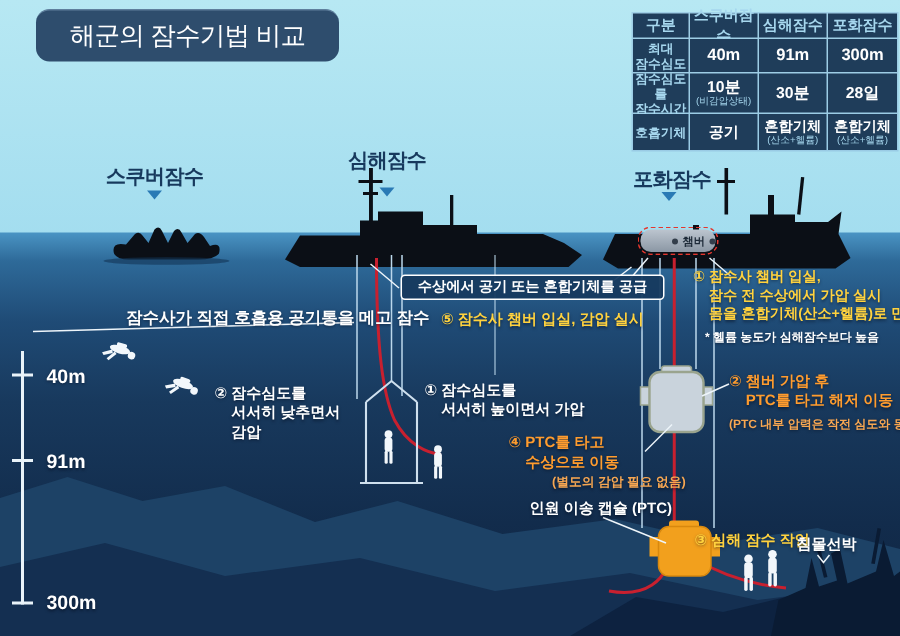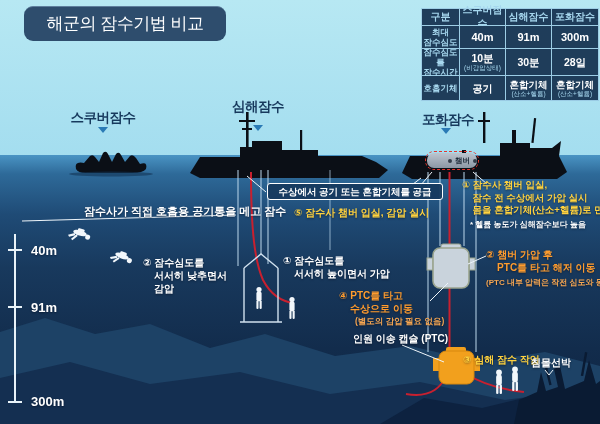--- a/index.html
+++ b/index.html
@@ -236,21 +236,21 @@
     잠수 전 수상에서 가압 실시
     몸을 혼합기체(산소+헬륨)로 만듦</div>
   <div class="abs t-white" style="left:470px;top:219px;font-size:8px">* 헬륨 농도가 심해잠수보다 높음</div>
 
   <div class="abs t-orange" style="left:486px;top:249px;font-size:10px;line-height:12.5px">② 챔버 가압 후
     PTC를 타고 해저 이동</div>
   <div class="abs t-orange" style="left:486px;top:277px;font-size:8px;color:#f7a752">(PTC 내부 압력은 작전 심도와 동일)</div>
 
   <div class="abs t-orange" style="left:339px;top:289px;font-size:10px;line-height:13px">④ PTC를 타고
     수상으로 이동</div>
-  <div class="abs t-orange" style="left:355px;top:316px;font-size:8.5px;color:#f7a752">(별도의 감압 필요 없음)</div>
+  <div class="abs t-orange" style="left:368px;top:316px;font-size:8.5px;color:#f7a752">(별도의 감압 필요 없음)</div>
 
   <div class="abs t-white" style="left:353px;top:332px;font-size:10px">인원 이송 캡슐 (PTC)</div>
   <div class="abs t-yellow" style="left:463px;top:353px;font-size:10px">③ 심해 잠수 작업</div>
   <div class="abs t-white" style="left:531px;top:356px;font-size:10px">침몰선박</div>
 
   <div class="abs scale-line" style="left:14px;top:234px;width:2px;height:169px"></div>
   <div class="abs scale-line" style="left:8px;top:249px;width:14px;height:2px"></div>
   <div class="abs scale-line" style="left:8px;top:306px;width:14px;height:2px"></div>
   <div class="abs scale-line" style="left:8px;top:401px;width:14px;height:2px"></div>
   <div class="abs depth-label" style="left:31px;top:243px">40m</div>

